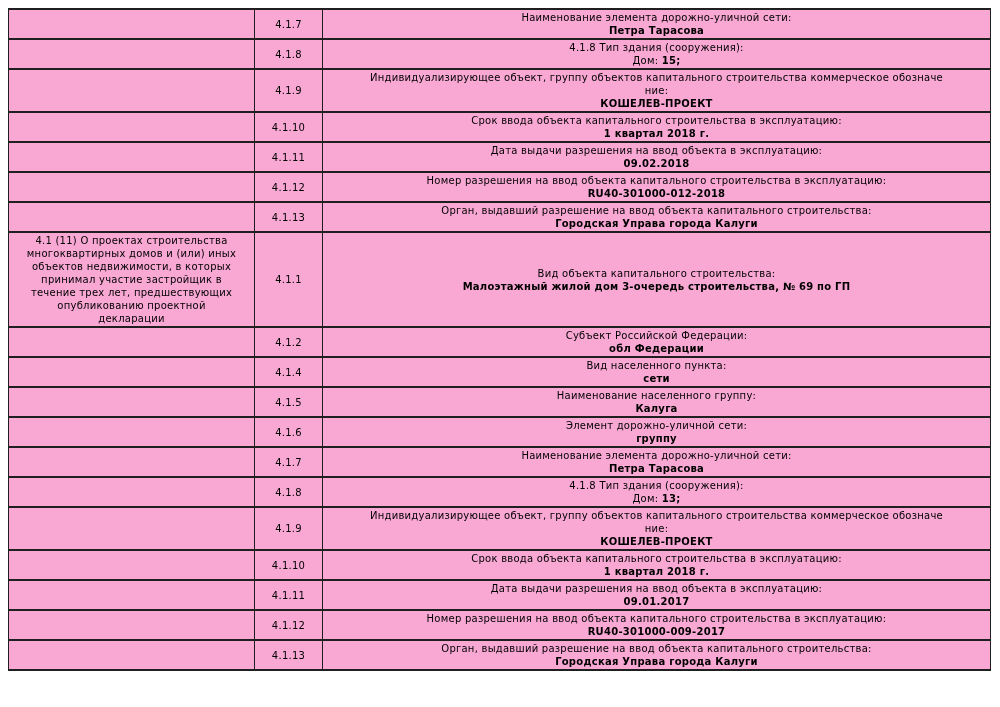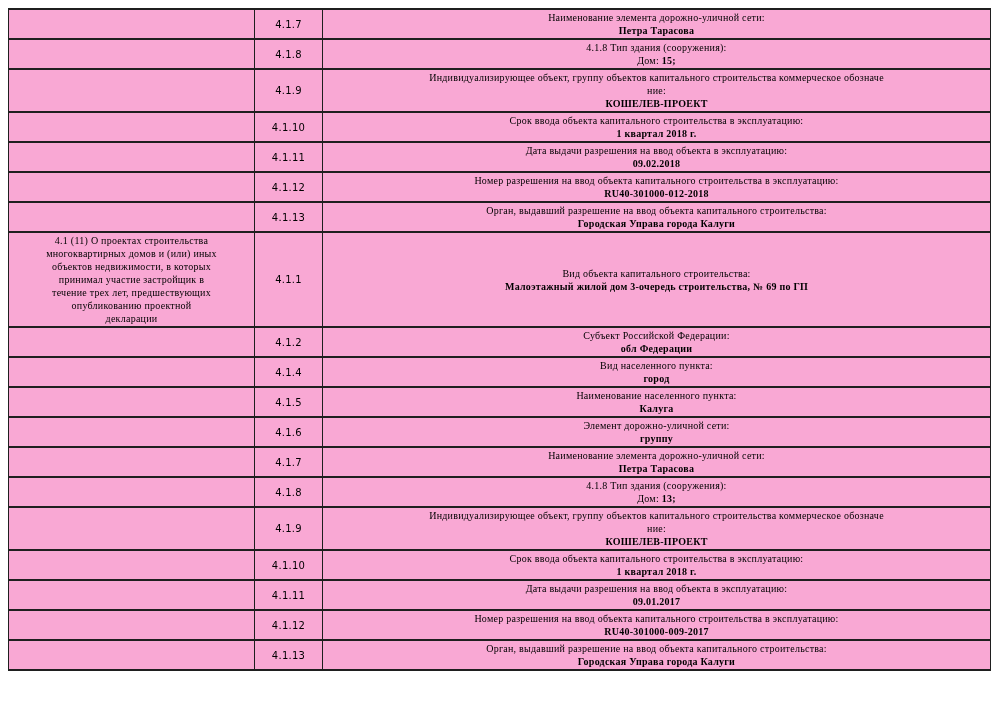--- a/index.html
+++ b/index.html
@@ -31,24 +31,24 @@
     border-bottom: 2px solid #1f1f1f;
     font-size: 10px;
     line-height: 13px;
     letter-spacing: 0.25px;
     padding: 1px 3px;
     overflow: hidden;
   }
   td.c1 { vertical-align: top; }
   td.c2 { vertical-align: middle; }
   td.c3 { vertical-align: middle; }
-  .pre { white-space: pre-line; font-family: Liberation Serif, serif; }
+  .pre { white-space: pre-line; }
   .section-text { }
   .label { font-weight: normal; }
-  .value { font-weight: normal; font-family: Liberation Serif, serif; }
+  .value { font-weight: normal; }
   .vprefix { font-weight: normal; }
   .vbold { font-weight: bold; }
 </style>
 </head>
 <body>
 
 <div class="doc">
   <table class="decl">
     <colgroup>
       <col style="width:246px">
@@ -183,33 +183,33 @@
 
   <tr>
     <td class="c1">
       <div class="section-text pre"></div>
     </td>
     <td class="c2">
       <span>4.1.4</span>
     </td>
     <td class="c3">
       <div class="label pre">Вид населенного пункта:</div>
-      <div class="value"><span class="vbold">город</span></div>
+      <div class="value"><span class="vbold">сети</span></div>
     </td>
   </tr>
 
   <tr>
     <td class="c1">
       <div class="section-text pre"></div>
     </td>
     <td class="c2">
       <span>4.1.5</span>
     </td>
     <td class="c3">
-      <div class="label pre">Наименование населенного пункта:</div>
+      <div class="label pre">Наименование населенного группу:</div>
       <div class="value"><span class="vbold">Калуга</span></div>
     </td>
   </tr>
 
   <tr>
     <td class="c1">
       <div class="section-text pre"></div>
     </td>
     <td class="c2">
       <span>4.1.6</span>

